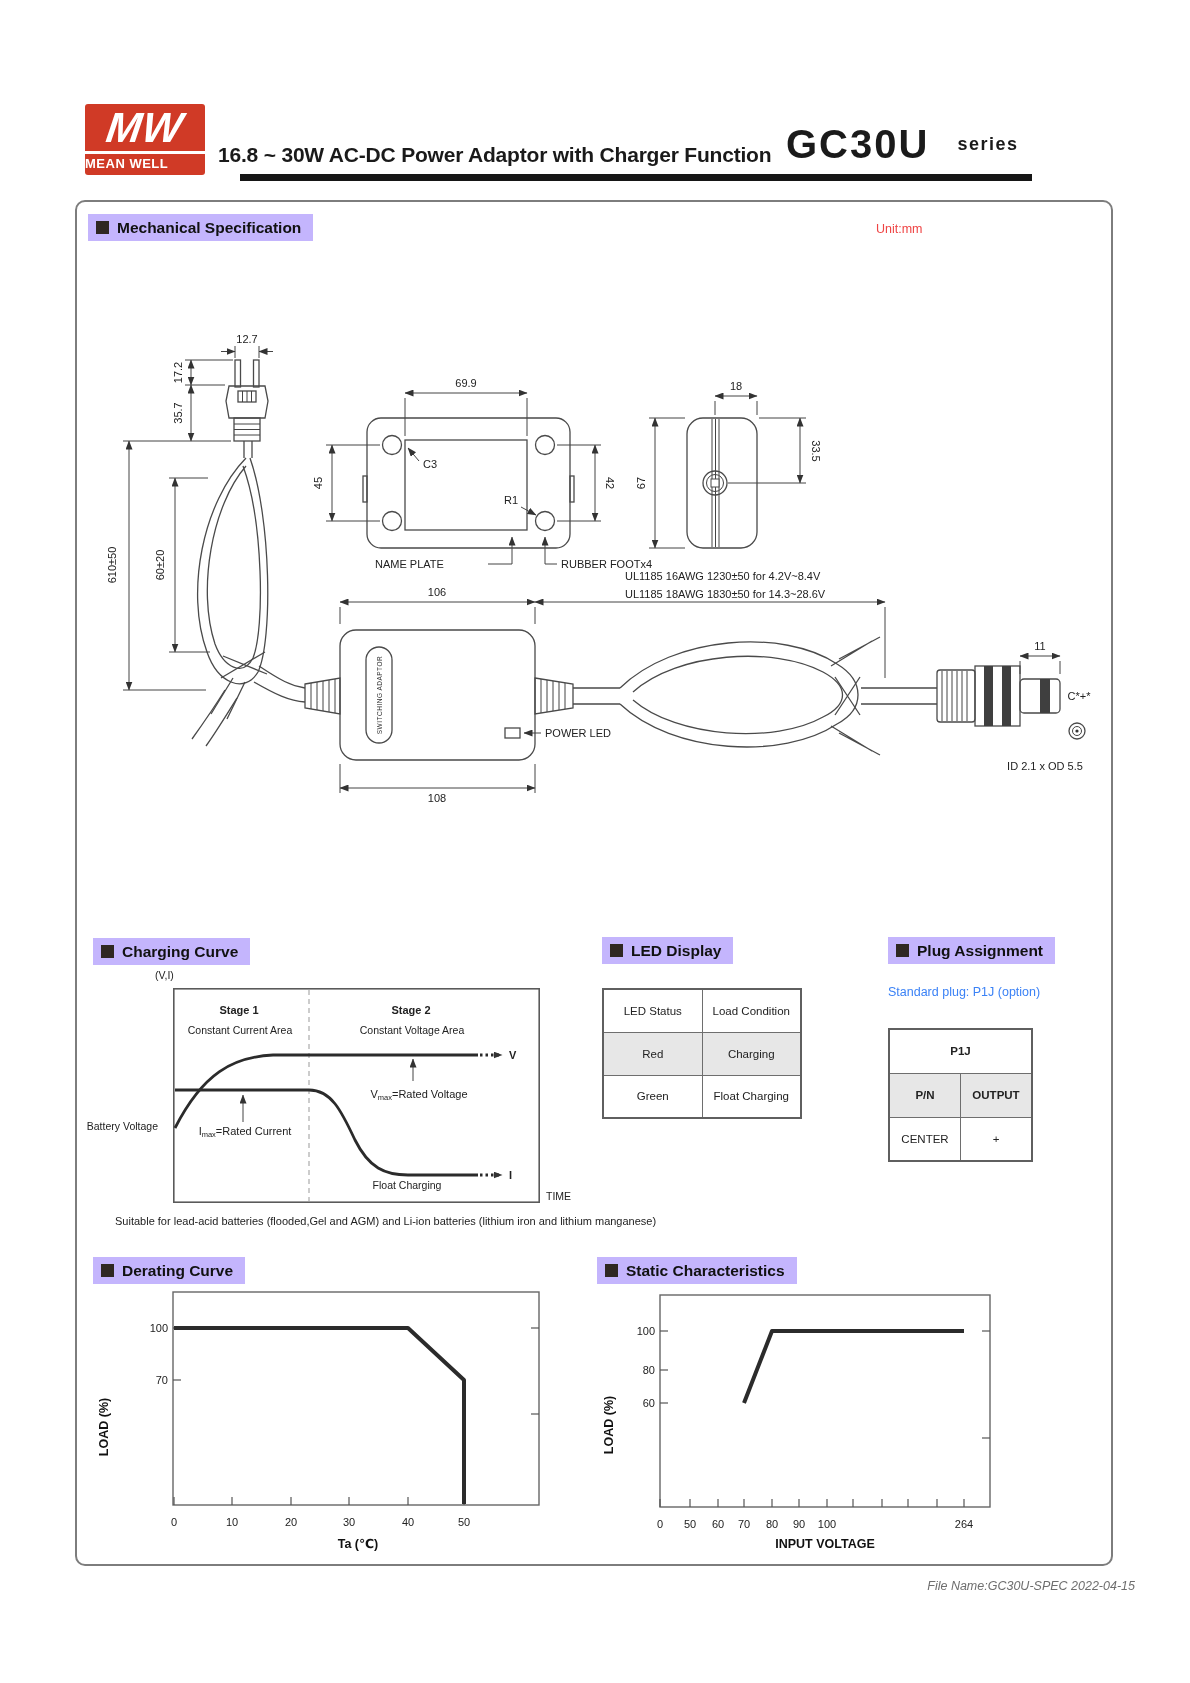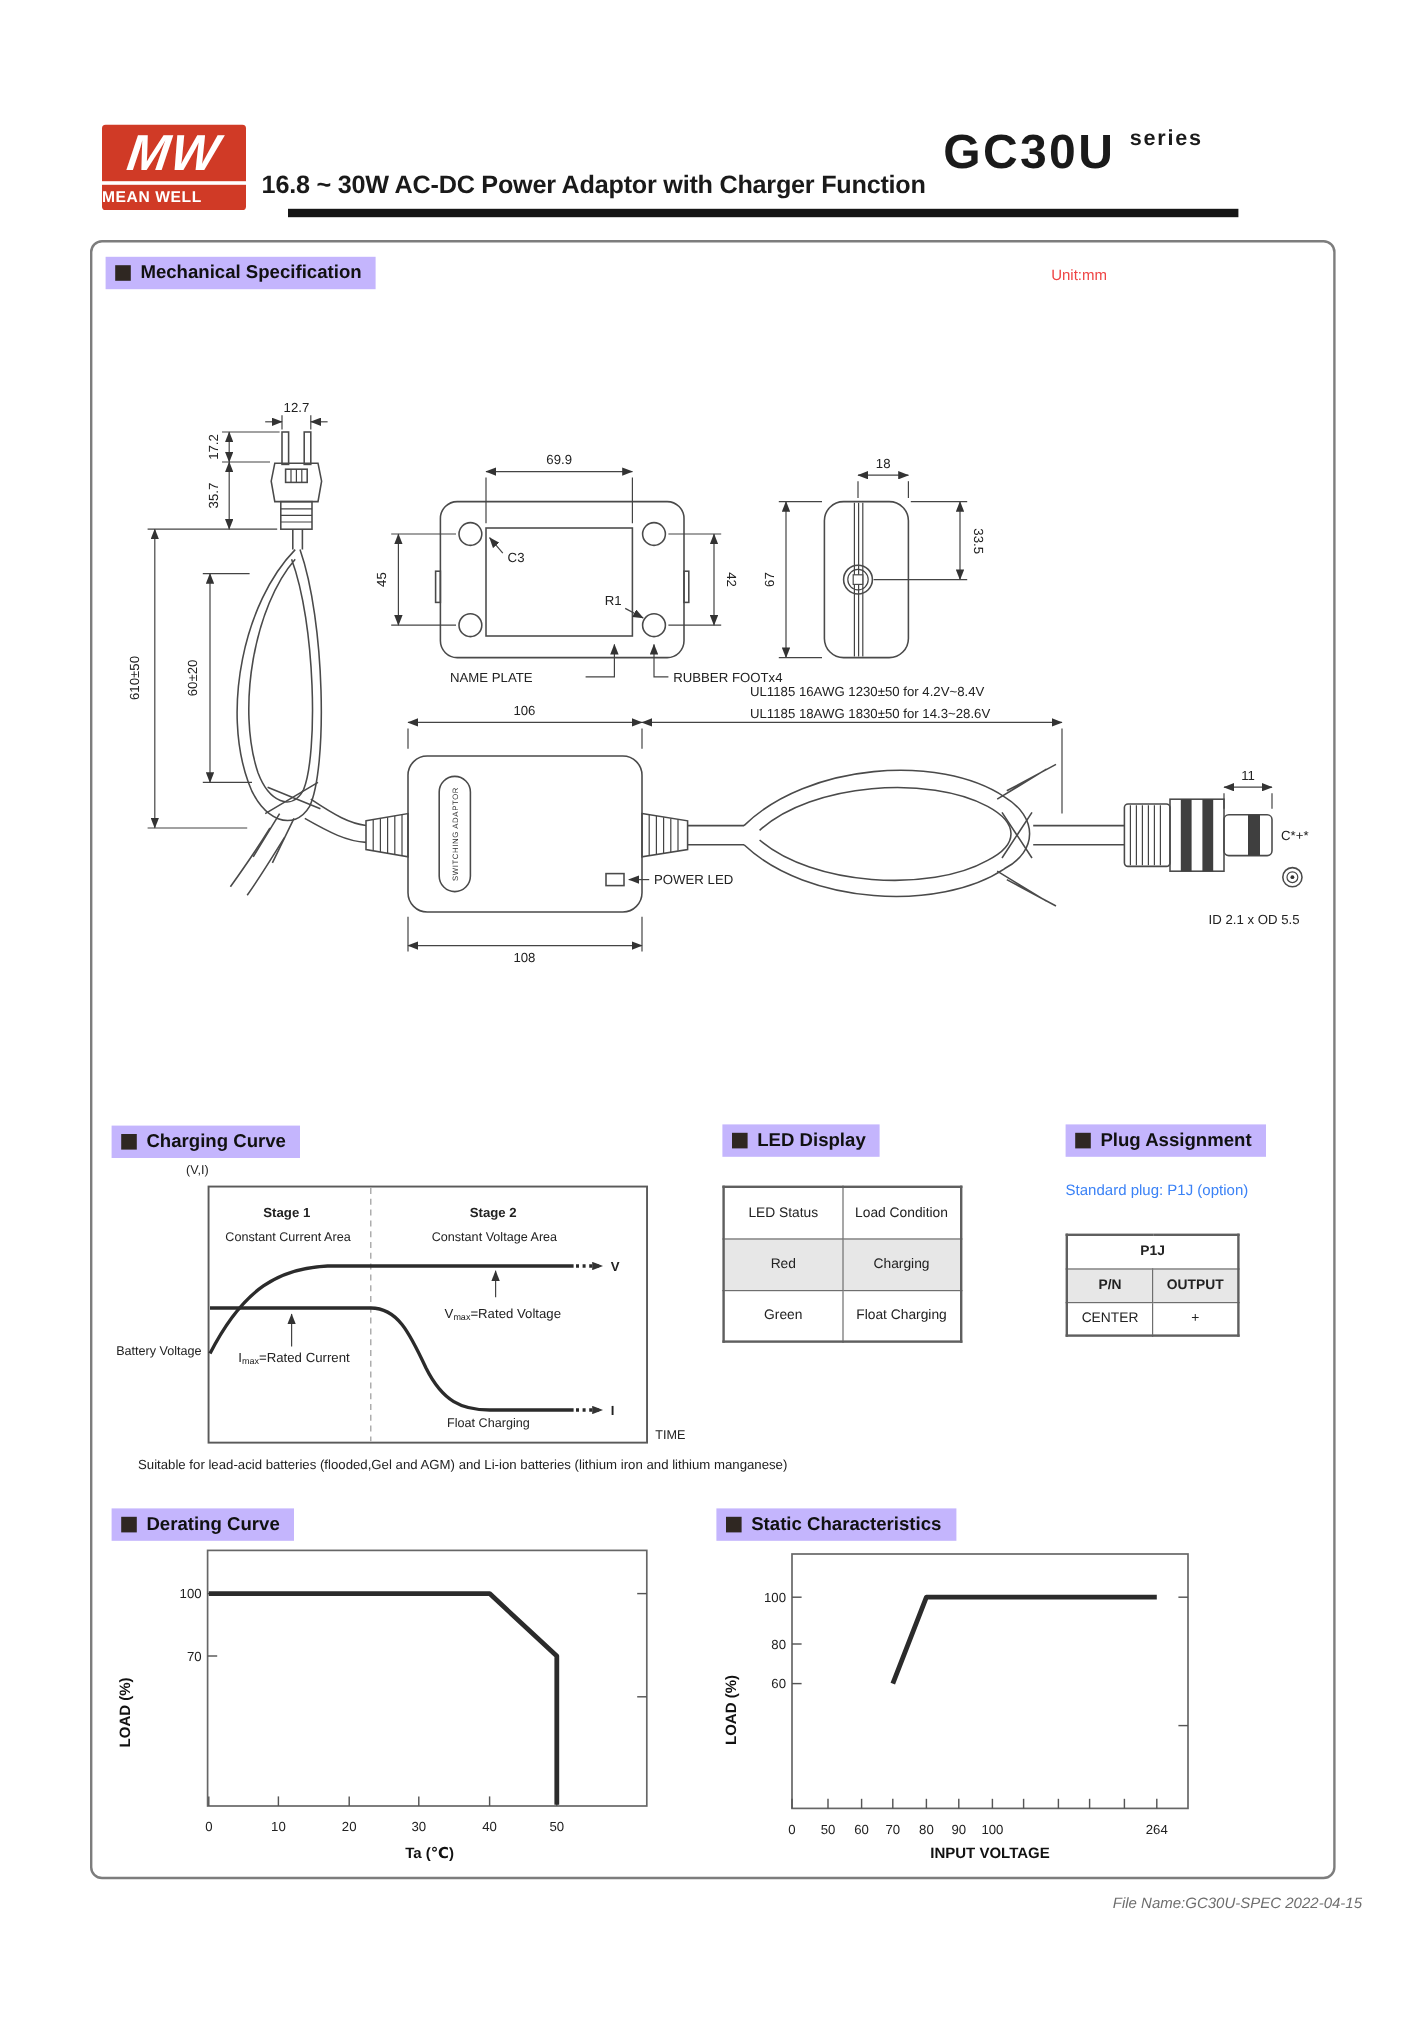--- a/index.html
+++ b/index.html
@@ -4,21 +4,21 @@
 <style>
 *{margin:0;padding:0;box-sizing:border-box}
 html,body{background:#fff}
 body{width:1190px;height:1683px;position:relative;font-family:"Liberation Sans","DejaVu Sans",sans-serif;color:#1a1a1a;overflow:hidden}
 .abs{position:absolute}
 
 .logo{left:85px;top:104px;width:120px;height:71px;background:#d03a26;border-radius:3px;display:flex;flex-direction:column;color:#fff}
 .logo-mw{flex:1;display:flex;align-items:center;justify-content:center;font-size:42px;font-weight:bold;font-style:italic;letter-spacing:1px;transform:skewX(-8deg);line-height:1}
 .logo-brand{border-top:3px solid #fff;font-size:13px;font-weight:bold;text-align:left;letter-spacing:.5px;padding:2px 0 4px;white-space:nowrap}
 .doc-title{left:218px;top:143px;font-size:21px;font-weight:bold;letter-spacing:-.2px;white-space:nowrap}
-.series{left:786px;top:105px;display:flex;align-items:flex-start;gap:12px;white-space:nowrap}
+.series{left:786px;top:122px;display:flex;align-items:center;gap:28px;white-space:nowrap}
 .series-name{font-size:40px;font-weight:bold;letter-spacing:2px}
 .series-word{font-size:18px;font-weight:bold;letter-spacing:1.5px}
 .title-rule{left:240px;top:174px;width:792px;height:7px;background:#161616}
 .footer{left:600px;top:1579px;width:535px;text-align:right;font-size:12.5px;font-style:italic;color:#6e6e6e;white-space:nowrap}
 
 .main-box{left:75px;top:200px;width:1038px;height:1366px;border:2px solid #7d7d7d;border-radius:10px}
 
 .sec-bar{position:absolute;display:inline-flex;align-items:center;gap:8px;background:#c4b5fd;height:27px;padding:0 12px 0 8px;font-size:15.5px;font-weight:bold;color:#111;white-space:nowrap}
 .sq{width:13px;height:13px;background:#2f2722;display:inline-block;flex:none}
 .unit{left:876px;top:222px;font-size:12.5px;color:#ef4444}
@@ -27,21 +27,21 @@
 .note{left:115px;top:1215px;font-size:11px;color:#222;white-space:nowrap}
 
 table.spec{position:absolute;border-collapse:collapse;font-size:11.5px;color:#222;text-align:center;table-layout:fixed}
 table.spec th,table.spec td{border:1.5px solid #6e6e6e;font-weight:normal;padding:0}
 table.spec{border:2px solid #5f5f5f}
 tr.shade td,tr.shade th{background:#e7e7e7}
 .t-led{left:602px;top:988px;width:197px}
 .t-led th,.t-led td{height:43px}
 .t-led th{width:99px}
 .t-p1j{left:888px;top:1028px;width:145px}
-.t-p1j th,.t-p1j td{height:28px;width:72px}
+.t-p1j th,.t-p1j td{height:44px;width:72px}
 .t-p1j .b{font-weight:bold}
 .plug-note{left:888px;top:985px;font-size:12.5px;color:#3b82f6;white-space:nowrap}
 
 svg{position:absolute;overflow:visible}
 .dr{fill:none;stroke:#4a4a4a;stroke-width:1.3}
 .dm{fill:none;stroke:#444;stroke-width:1}
 .tx{font-size:11px;fill:#222}
 .txm{text-anchor:middle}
 .cv{fill:none;stroke:#2b2b2b;stroke-width:4;stroke-linejoin:round}
 .ch{fill:none;stroke:#2b2b2b;stroke-width:2.8}
@@ -264,21 +264,21 @@
     <text class="tx bold" x="336" y="71">V</text>
     <path class="ch" d="M2,102 L136,102 C158,102 168,122 182,152 C196,180 212,187 235,187 L305,187"></path>
     <path class="ch" d="M307,187 L329,187" stroke-dasharray="2.5,3" marker-end="url(#arr)"></path>
     <text class="tx bold" x="336" y="191">I</text>
     <line class="dm" x1="240" y1="93" x2="240" y2="71" marker-end="url(#arr)"></line>
     <text class="tx txm" x="246" y="110"><tspan>V</tspan><tspan style="font-size:7.5px" dy="2">max</tspan><tspan dy="-2">=Rated Voltage</tspan></text>
     <line class="dm" x1="70" y1="134" x2="70" y2="107" marker-end="url(#arr)"></line>
     <text class="tx txm" x="72" y="147"><tspan>I</tspan><tspan style="font-size:7.5px" dy="2">max</tspan><tspan dy="-2">=Rated Current</tspan></text>
     <text class="txm" style="font-size:10.5px" fill="#222" x="234" y="201">Float Charging</text>
   </svg>
-  <div class="abs sm" style="left:86px;top:1120px;width:82px;text-align:right">Battery Voltage</div>
+  <div class="abs sm" style="left:76px;top:1120px;width:82px;text-align:right">Battery Voltage</div>
   <div class="abs sm" style="left:546px;top:1190px">TIME</div>
   <div class="abs note">Suitable for lead-acid batteries (flooded,Gel and AGM) and Li-ion batteries (lithium iron and lithium manganese)</div>
 
   <table class="spec t-led">
     <tbody>
         <tr>
       <th>LED Status</th>
       <th>Load Condition</th>
     </tr>
     <tr class="shade">

